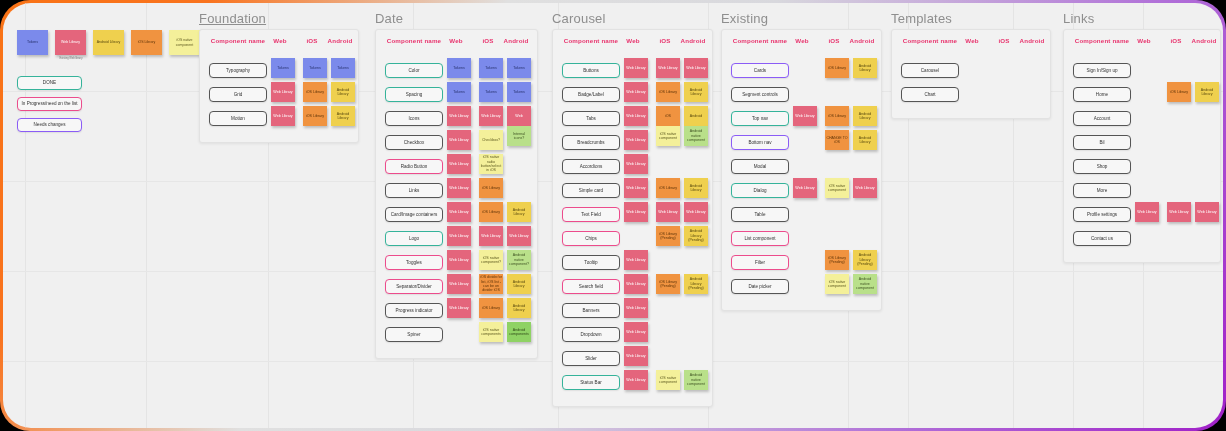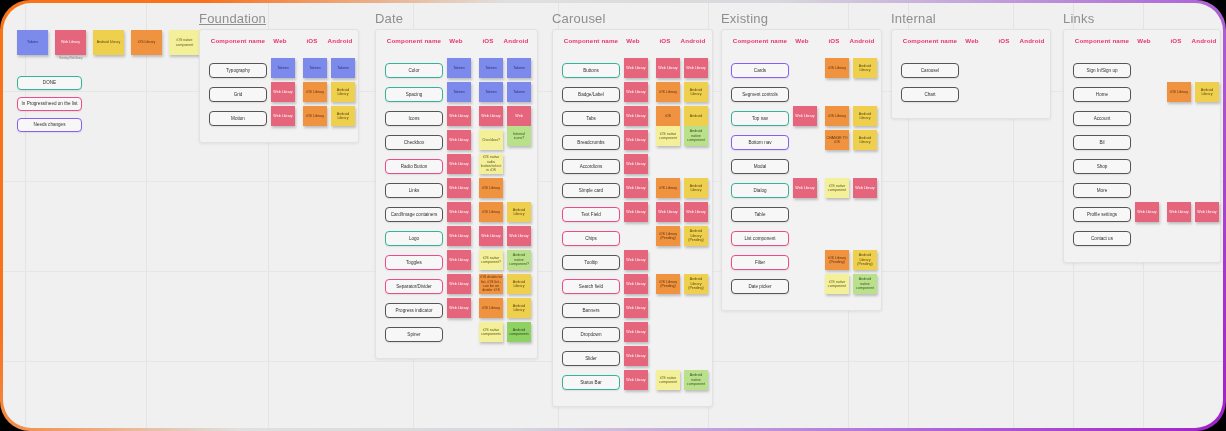--- a/index.html
+++ b/index.html
@@ -234,21 +234,21 @@
         <div class="note n-lyel" style="left: 822px; top: 175px; width: 24px; height: 20px;">iOS native component</div>
         <div class="note n-pink" style="left: 850px; top: 175px; width: 24px; height: 20px;">Web Library</div>
         <div class="pill " style="left: 728px; top: 204px; width: 58px;">Table</div>
         <div class="pill prog" style="left: 728px; top: 228px; width: 58px;">List component</div>
         <div class="pill prog" style="left: 728px; top: 252px; width: 58px;">Filter</div>
         <div class="note n-orange" style="left: 822px; top: 247px; width: 24px; height: 20px;">iOS Library (Pending)</div>
         <div class="note n-yellow" style="left: 850px; top: 247px; width: 24px; height: 20px;">Android Library (Pending)</div>
         <div class="pill " style="left: 728px; top: 276px; width: 58px;">Date picker</div>
         <div class="note n-lyel" style="left: 822px; top: 271px; width: 24px; height: 20px;">iOS native component</div>
         <div class="note n-lgreen" style="left: 850px; top: 271px; width: 24px; height: 20px;">Android native component</div>
-        <div class="sec-title" style="left: 888px; top: 8px;">Internal</div>
+        <div class="sec-title" style="left: 888px; top: 8px;">Templates</div>
         <div class="card" style="left: 888px; top: 26px; width: 160px; height: 90px;"></div>
         <div class="th cn" style="position: absolute; left: 898px; top: 34px;">Component name</div>
         <div class="th" style="position: absolute; left: 954px; top: 34px; width: 30px;">Web</div>
         <div class="th" style="position: absolute; left: 986px; top: 34px; width: 30px;">iOS</div>
         <div class="th" style="position: absolute; left: 1014px; top: 34px; width: 30px;">Android</div>
         <div class="pill " style="left: 898px; top: 60px; width: 58px;">Carousel</div>
         <div class="pill " style="left: 898px; top: 84px; width: 58px;">Chart</div>
         <div class="sec-title" style="left: 1060px; top: 8px;">Links</div>
         <div class="card" style="left: 1060px; top: 26px; width: 158px; height: 234px;"></div>
         <div class="th cn" style="position: absolute; left: 1070px; top: 34px;">Component name</div>

